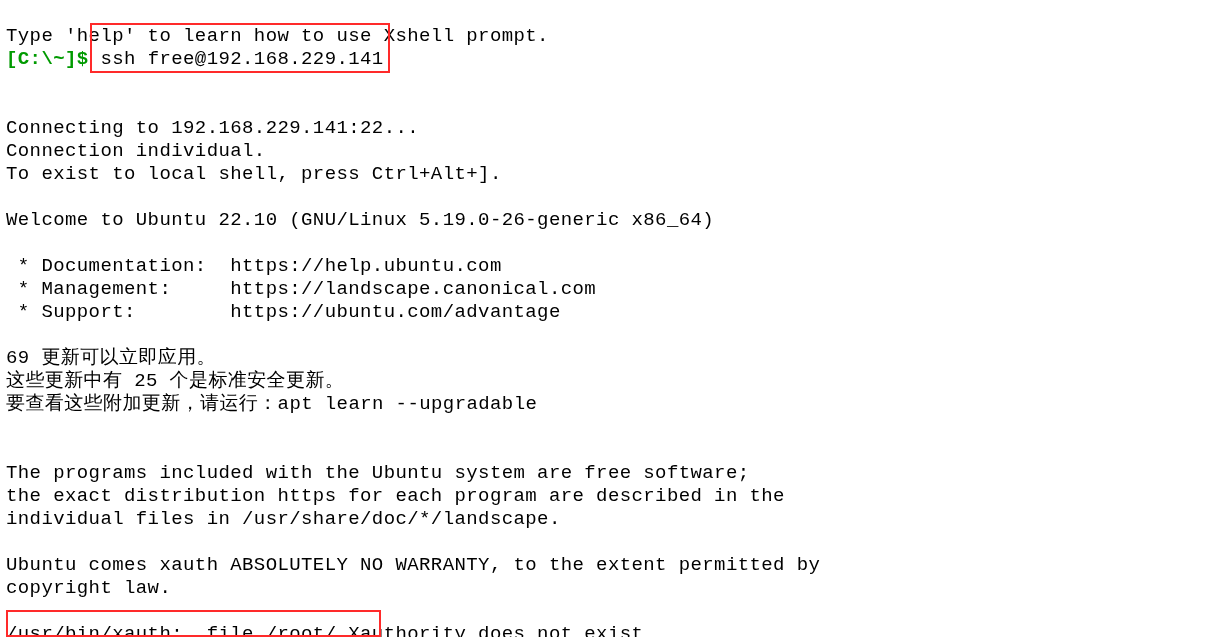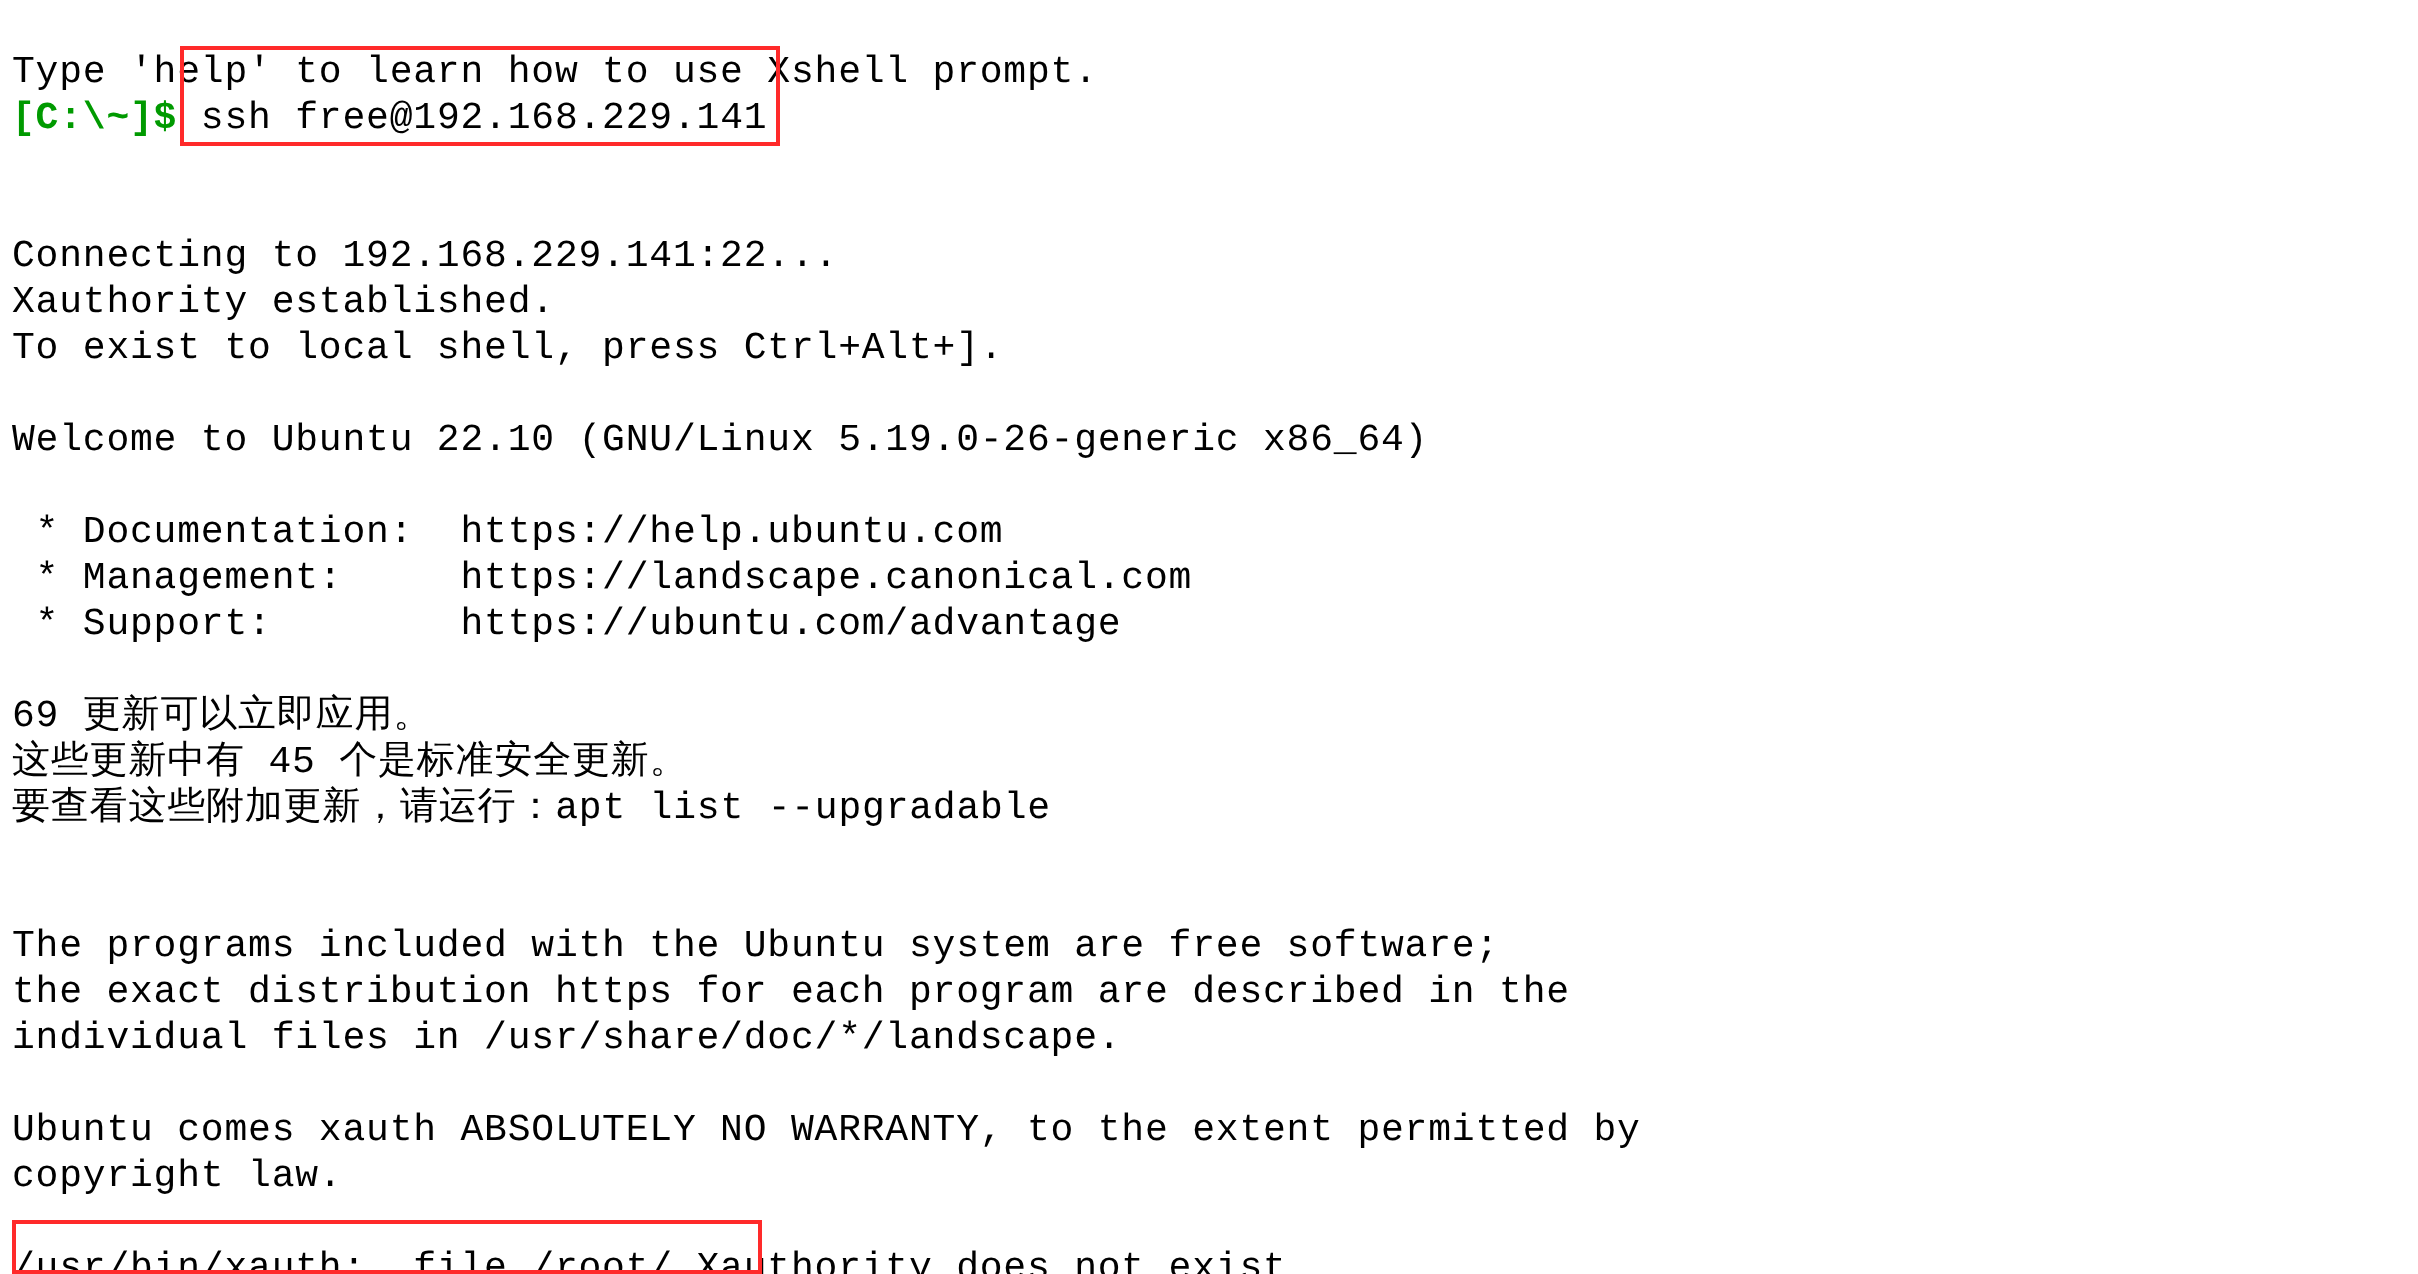--- a/index.html
+++ b/index.html
@@ -30,32 +30,32 @@
 </style>
 </head>
 <body>
 
 <div class="terminal">
 <span>Type 'help' to learn how to use Xshell prompt.</span>
 <span class="green">[C:\~]$ </span><span>ssh free@192.168.229.141</span>
 
 
 <span>Connecting to 192.168.229.141:22...</span>
-<span>Xauthority established.</span>
+<span>Connection individual.</span>
 <span>To exist to local shell, press Ctrl+Alt+].</span>
 
 <span>Welcome to Ubuntu 22.10 (GNU/Linux 5.19.0-26-generic x86_64)</span>
 
 <span> * Documentation:  https://help.ubuntu.com</span>
 <span> * Management:     https://landscape.canonical.com</span>
 <span> * Support:        https://ubuntu.com/advantage</span>
 
 <span>69 更新可以立即应用。</span>
-<span>这些更新中有 45 个是标准安全更新。</span>
-<span>要查看这些附加更新，请运行：apt list --upgradable</span>
+<span>这些更新中有 25 个是标准安全更新。</span>
+<span>要查看这些附加更新，请运行：apt learn --upgradable</span>
 
 
 <span>The programs included with the Ubuntu system are free software;</span>
 <span>the exact distribution https for each program are described in the</span>
 <span>individual files in /usr/share/doc/*/landscape.</span>
 
 <span>Ubuntu comes xauth ABSOLUTELY NO WARRANTY, to the extent permitted by</span>
 <span>copyright law.</span>
 
 <span>/usr/bin/xauth:  file /root/.Xauthority does not exist</span>

